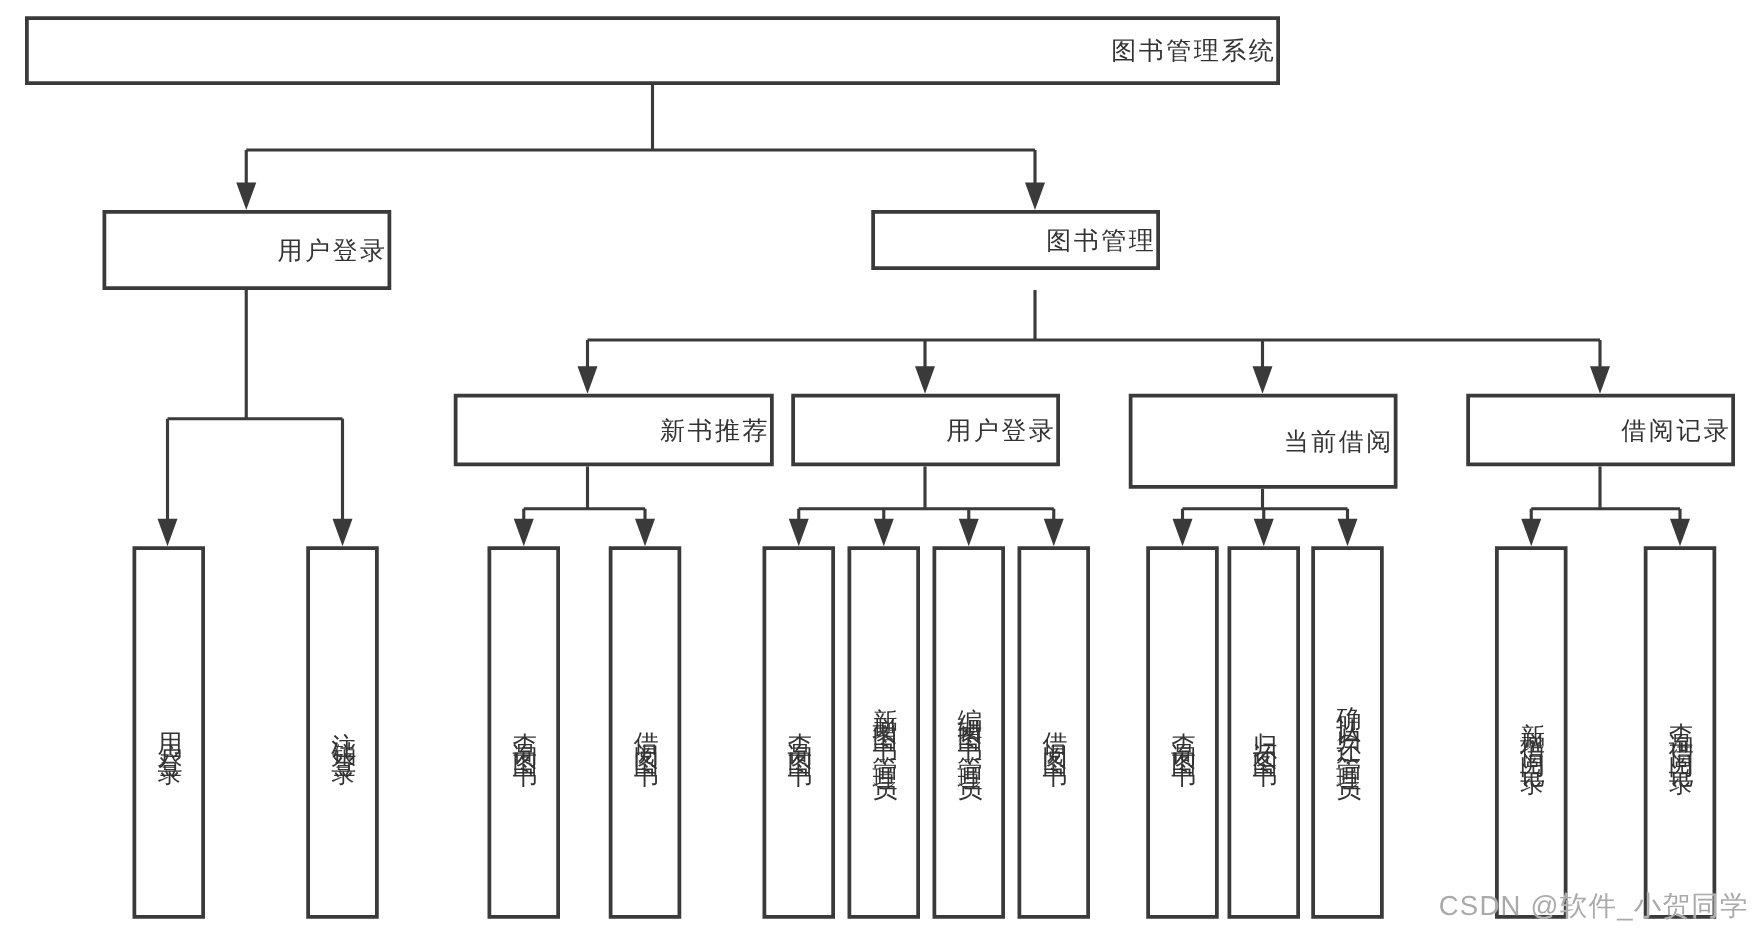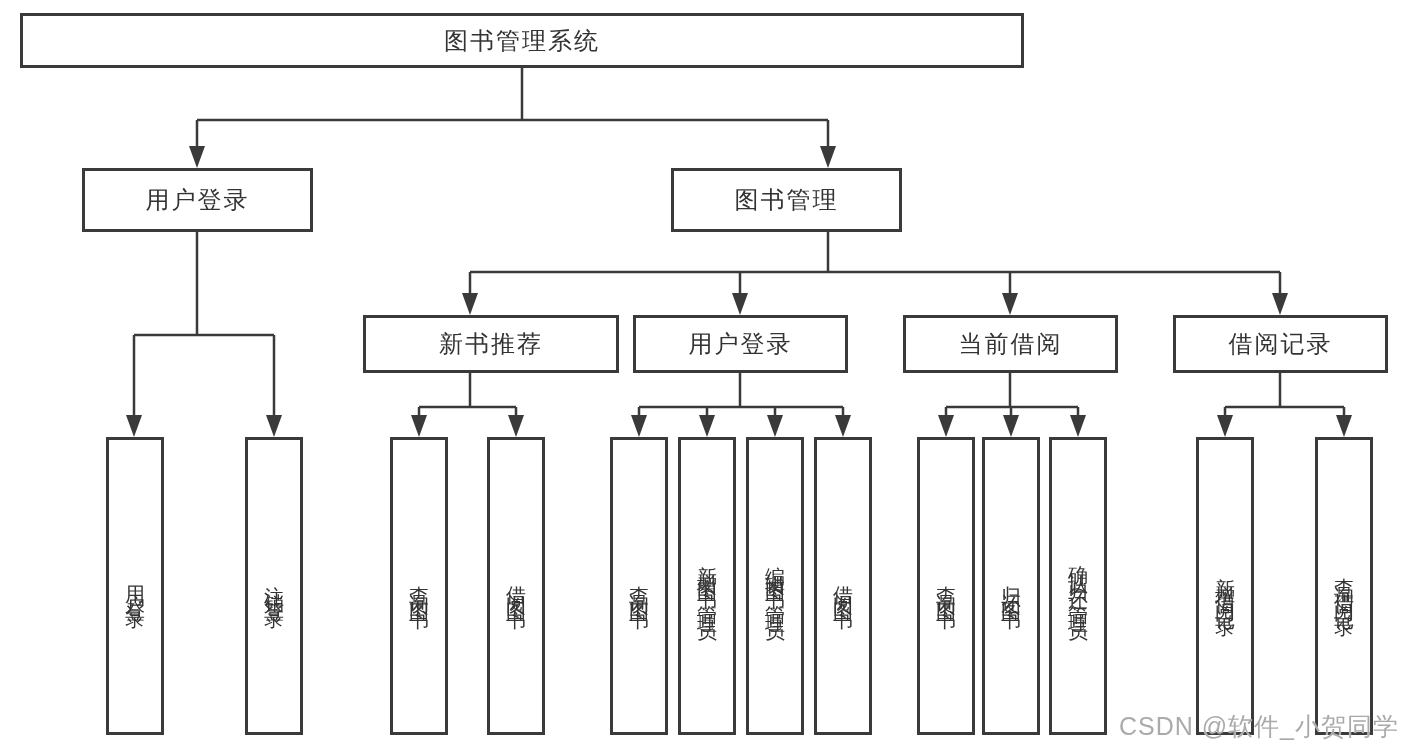--- a/index.html
+++ b/index.html
@@ -21,37 +21,37 @@
     position: absolute;
     box-sizing: border-box;
     background: #ffffff;
     border: 3px solid #3a3a3a;
     display: flex;
     align-items: center;
     justify-content: center;
     z-index: 2;
     color: #333333;
   }
-  .hnode { font-size: 24px; letter-spacing: 2px; }
+  .hnode { font-size: 20px; letter-spacing: 2px; justify-content: flex-end; }
   .vnode { width: 58px; height: 298px; top: 437px; }
   .vnode .vlabel {
     writing-mode: vertical-rl;
     text-orientation: mixed;
     font-size: 20px;
     letter-spacing: 8px;
     line-height: 1.15;
     white-space: nowrap;
     color: #333333;
   }
   .watermark {
     position: absolute;
     top: 710px;
     right: 6px;
     z-index: 3;
-    font-size: 25px;
+    font-size: 22px;
     color: #aaaaaa;
     letter-spacing: 1px;
     text-shadow: 0 0 1px #ffffff;
   }
 </style>
 </head>
 <body>
 
 <div class="canvas">
 
@@ -98,31 +98,31 @@
              M1336 415 L1352 415 L1344 437 Z"></path>
   </svg>
 
   <div class="node hnode" style="left:20px; top:13px; width:1004px; height:55px;">
     <span>图书管理系统</span>
   </div>
 
   <div class="node hnode" style="left:82px; top:168px; width:231px; height:64px;">
     <span>用户登录</span>
   </div>
-  <div class="node hnode" style="left:671px; top:168px; width:231px; height:64px;">
+  <div class="node hnode" style="left:697px; top:168px; width:231px; height:48px;">
     <span>图书管理</span>
   </div>
 
   <div class="node hnode" style="left:363px; top:315px; width:256px; height:58px;">
     <span>新书推荐</span>
   </div>
   <div class="node hnode" style="left:633px; top:315px; width:215px; height:58px;">
     <span>用户登录</span>
   </div>
-  <div class="node hnode" style="left:903px; top:315px; width:215px; height:58px;">
+  <div class="node hnode" style="left:903px; top:315px; width:215px; height:76px;">
     <span>当前借阅</span>
   </div>
   <div class="node hnode" style="left:1173px; top:315px; width:215px; height:58px;">
     <span>借阅记录</span>
   </div>
 
   <div class="node vnode" style="left:106px;">
     <span class="vlabel">用户登录</span>
   </div>
   <div class="node vnode" style="left:245px;">

